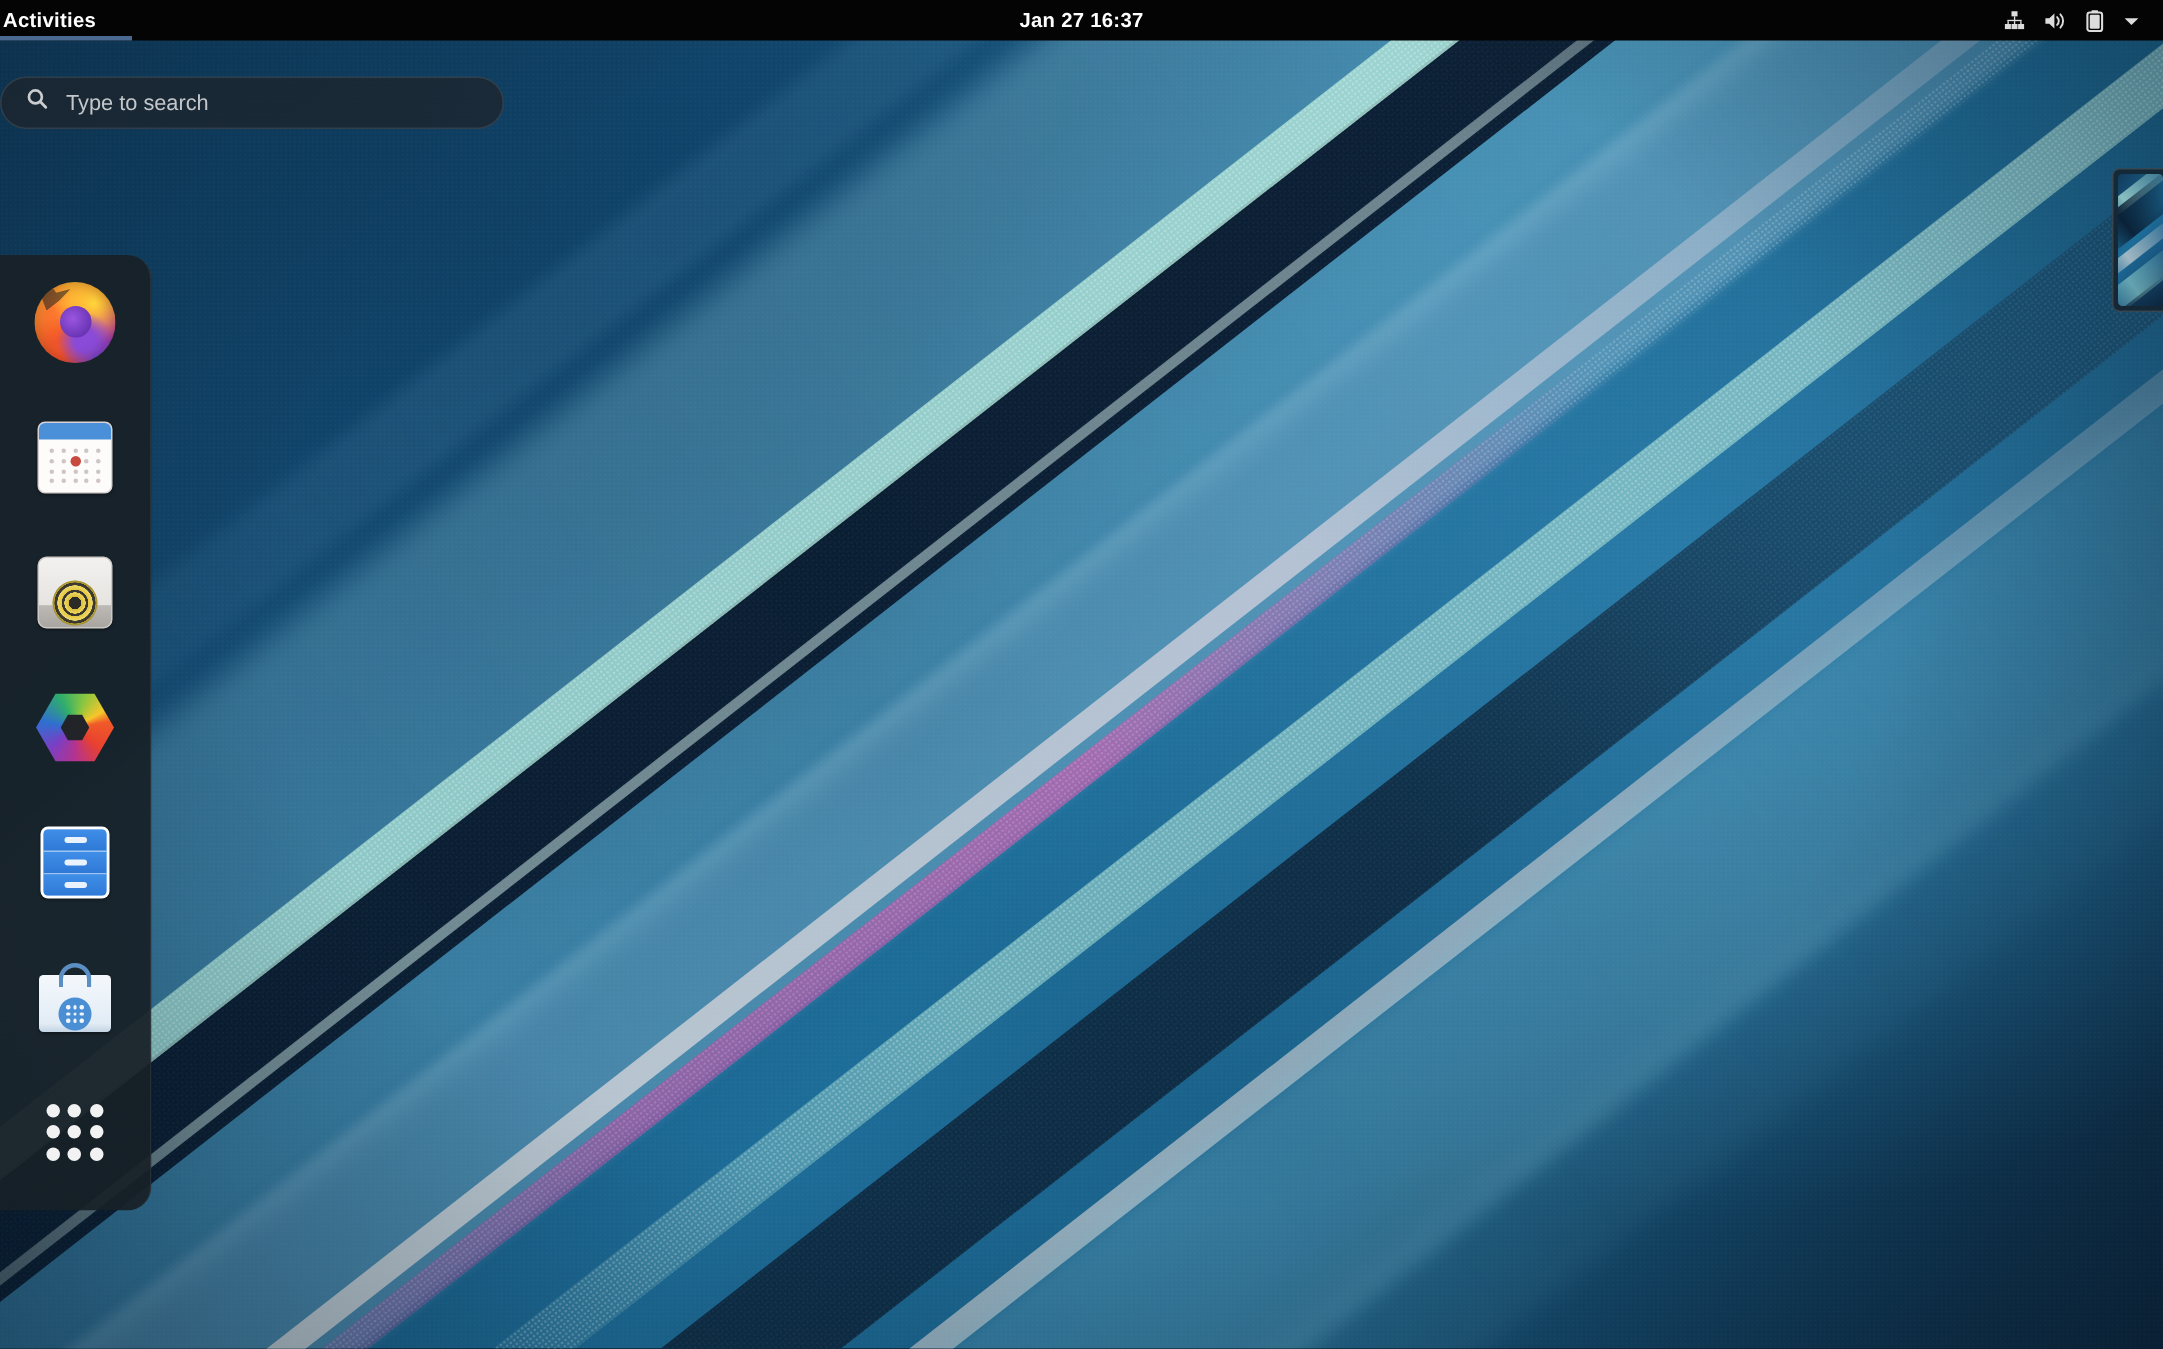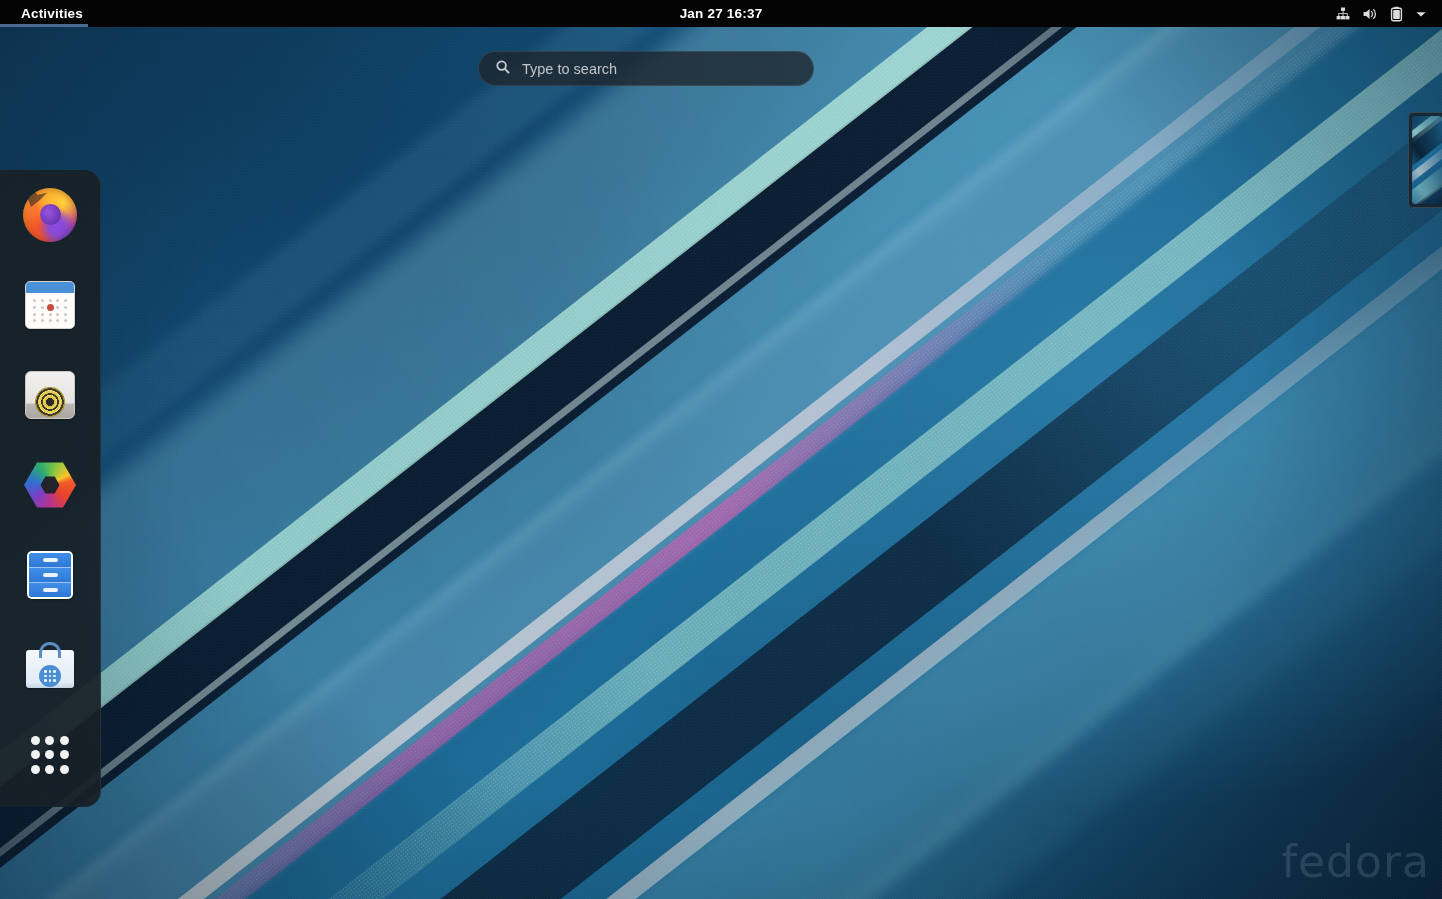--- a/index.html
+++ b/index.html
@@ -55,21 +55,21 @@
     position:absolute; left:0; top:0; width:1442px; height:27px;
     background:#040404;
     display:flex; align-items:center;
     z-index:40;
     color:#e8e8e8;
     font-size:13.5px;
   }
   #activities {
     position:relative;
     height:27px; display:flex; align-items:center;
-    padding:0 14px 0 21px;
+    padding:0 14px 0 2px;
     font-weight:700; letter-spacing:.2px;
     color:#ffffff;
     cursor:pointer;
   }
   #activities .underline {
     position:absolute; left:0; bottom:0; height:3px; width:88px;
     background:#4b6a92;
   }
   #clock {
     position:absolute; left:50%; top:0; transform:translateX(-50%);
@@ -81,21 +81,21 @@
   #status-area {
     position:absolute; right:8px; top:0; height:27px;
     display:flex; align-items:center; gap:11px;
     padding:0 6px; cursor:pointer;
   }
   #status-area svg { display:block; }
 
   
   #search-wrap {
     position:absolute; left:0; top:51px; width:1292px;
-    display:flex; justify-content:center;
+    display:flex; justify-content:flex-start;
     z-index:30;
   }
   #search-entry {
     width:336px; height:35px;
     background:rgba(29,36,43,.78);
     border:1px solid rgba(255,255,255,.10);
     border-radius:18px;
     display:flex; align-items:center;
     padding:0 16px; gap:11px;
     cursor:text;
@@ -327,21 +327,20 @@
     <div class="band" style="top:73%; height:150px; background:linear-gradient(90deg, rgba(110,175,200,0) 6%, rgba(116,180,204,.26) 24%, rgba(128,190,210,.28) 64%, rgba(106,172,198,0) 90%); filter:blur(6px);"></div>
 
     <div class="band" style="top:8%; height:54px; background:linear-gradient(90deg, rgba(90,150,185,0) 10%, rgba(96,156,190,.16) 30%, rgba(100,160,194,.14) 70%, rgba(88,148,182,0) 92%); filter:blur(5px);"></div>
 
     <div class="band" style="top:84%; height:90px; background:linear-gradient(90deg, rgba(96,162,190,0) 20%, rgba(104,170,196,.18) 42%, rgba(96,162,190,0) 86%); filter:blur(8px);"></div>
   </div>
 
   <div class="grain"></div>
   <div class="vignette"></div>
 
-  <div id="fedora-mark">fedora</div>
 </div>
 
 <div id="ws-strip">
   <div id="ws-thumb">
     <div class="bands">
       <div class="band" style="top:24%; height:10px; background:linear-gradient(90deg, rgba(160,218,210,0) 5%, rgba(165,220,212,.8) 30%, rgba(160,215,208,0) 85%);"></div>
       <div class="band" style="top:30%; height:22px; background:linear-gradient(90deg, rgba(8,26,46,0) 5%, rgba(9,28,48,.9) 30%, rgba(8,24,42,0) 88%);"></div>
       <div class="band" style="top:50%; height:8px; background:linear-gradient(90deg, rgba(226,222,216,0) 8%, rgba(230,226,220,.65) 34%, rgba(214,206,220,0) 86%);"></div>
       <div class="band" style="top:62%; height:16px; background:linear-gradient(90deg, rgba(140,205,198,0) 10%, rgba(150,212,204,.6) 40%, rgba(140,205,198,0) 90%);"></div>
       <div class="band" style="top:74%; height:26px; background:linear-gradient(90deg, rgba(8,26,46,0) 8%, rgba(10,30,50,.7) 38%, rgba(8,24,42,0) 90%);"></div>

